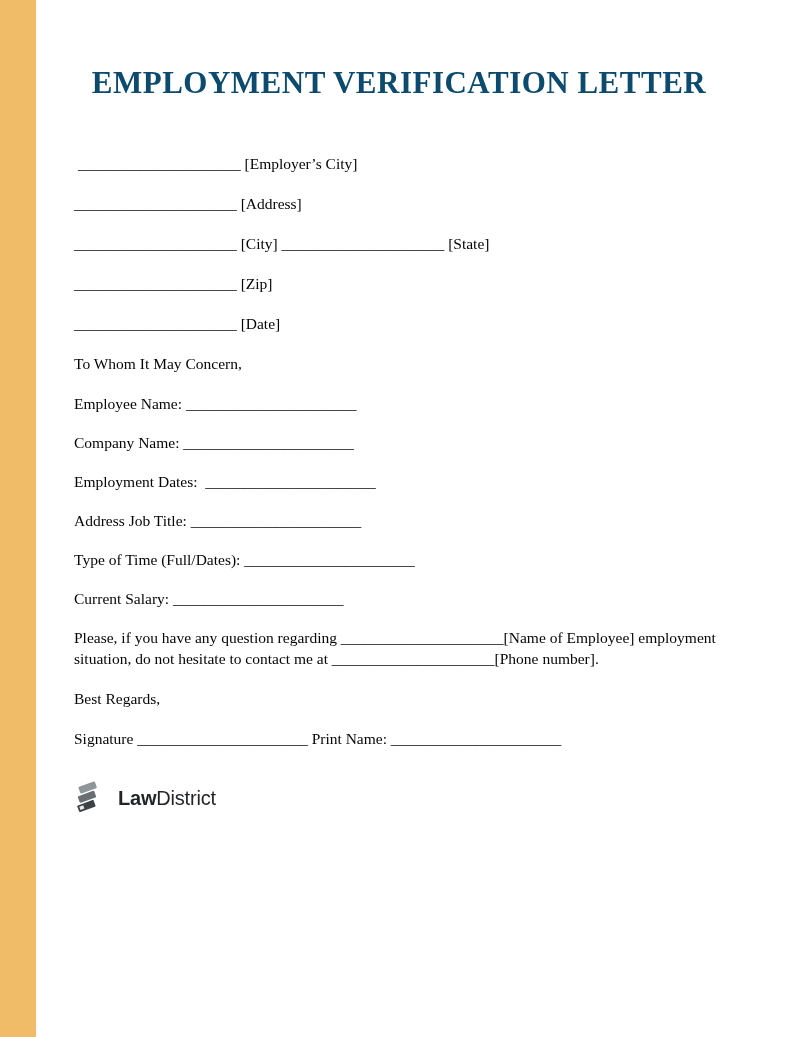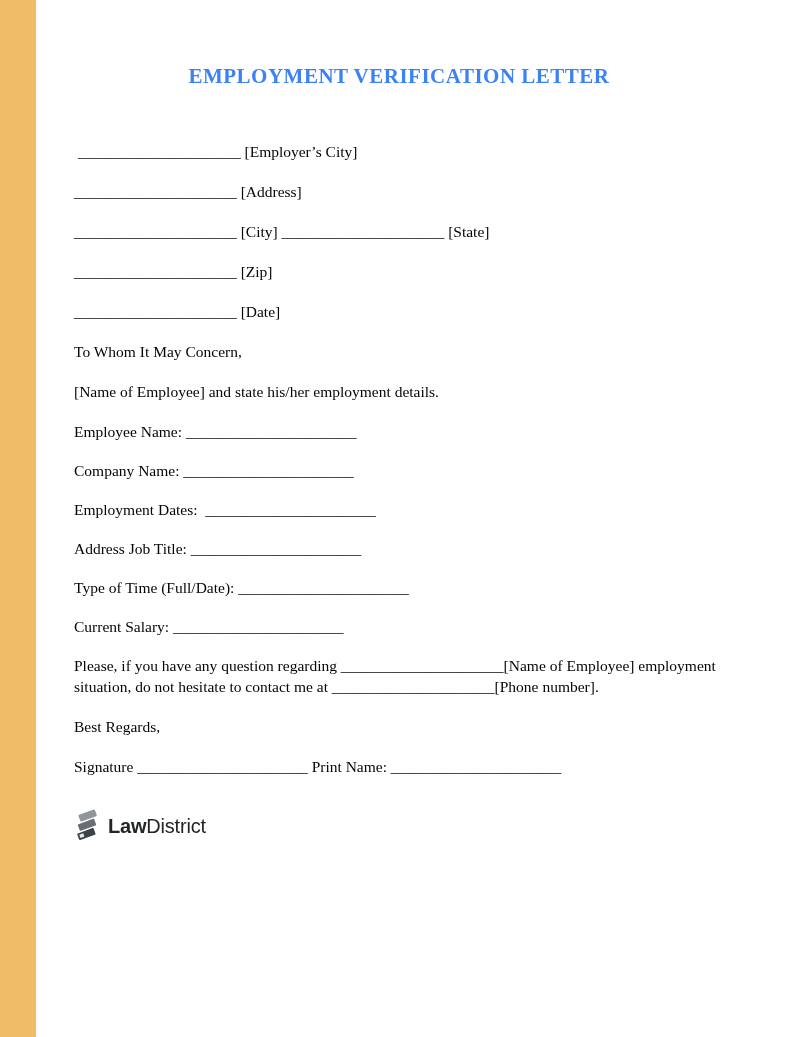--- a/index.html
+++ b/index.html
@@ -28,44 +28,44 @@
     position: absolute;
     left: 36px;
     top: 0;
     width: 764px;
     height: 1037px;
     box-sizing: border-box;
     padding: 64px 76px 0 38px;
   }
   .doc-title {
     margin: 0 0 52px 0;
-    font-size: 21px;
+    font-size: 31px;
     line-height: 1.2;
     font-weight: bold;
     text-align: center;
     letter-spacing: 0.5px;
-    color: #3b82f6;
+    color: #0c4a6e;
     font-family: "Liberation Serif", "DejaVu Serif", serif;
   }
   .l {
     margin: 0 0 19px 0;
     font-size: 15.5px;
     line-height: 21px;
     white-space: pre-wrap;
   }
   .l.tight { margin-bottom: 0; }
   .l.mb18 { margin-bottom: 18px; }
   .mt16 { margin-top: 4px; }
   .mt18 { }
   .mt19 { margin-top: 5px; }
   .brand {
     margin-top: 34px;
     display: flex;
     align-items: center;
-    gap: 5px;
+    gap: 15px;
   }
   .brand-icon-box {
     width: 29px;
     height: 30px;
     flex: 0 0 auto;
     display: flex;
     align-items: center;
     justify-content: center;
   }
   .brand-text {
@@ -91,27 +91,26 @@
     <h1 class="doc-title">EMPLOYMENT VERIFICATION LETTER</h1>
 
     <p class="l"> _____________________ [Employer’s City]</p>
     <p class="l">_____________________ [Address]</p>
     <p class="l">_____________________ [City] _____________________ [State]</p>
     <p class="l">_____________________ [Zip]</p>
     <p class="l">_____________________ [Date]</p>
 
     <p class="l mt16">To Whom It May Concern,</p>
 
-    <p class="l">[Name of Employee] and state his/her employment details.</p>
 
     <p class="l mb18">Employee Name: ______________________</p>
     <p class="l mb18">Company Name: ______________________</p>
     <p class="l mb18">Employment Dates:  ______________________</p>
     <p class="l mb18">Address Job Title: ______________________</p>
-    <p class="l mb18">Type of Time (Full/Date): ______________________</p>
+    <p class="l mb18">Type of Time (Full/Dates): ______________________</p>
     <p class="l mb18">Current Salary: ______________________</p>
 
     <p class="l tight">Please, if you have any question regarding _____________________[Name of Employee] employment</p>
     <p class="l">situation, do not hesitate to contact me at _____________________[Phone number].</p>
 
     <p class="l mt19">Best Regards,</p>
 
     <p class="l mt18 mb18">Signature ______________________ Print Name: ______________________</p>
 
     <div class="brand">

